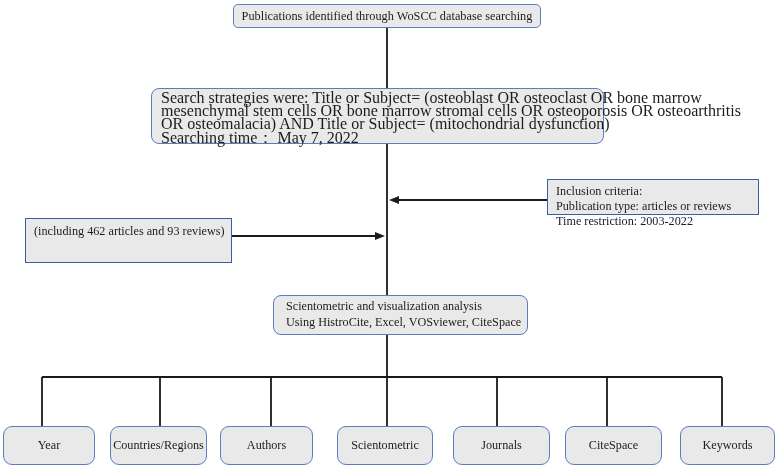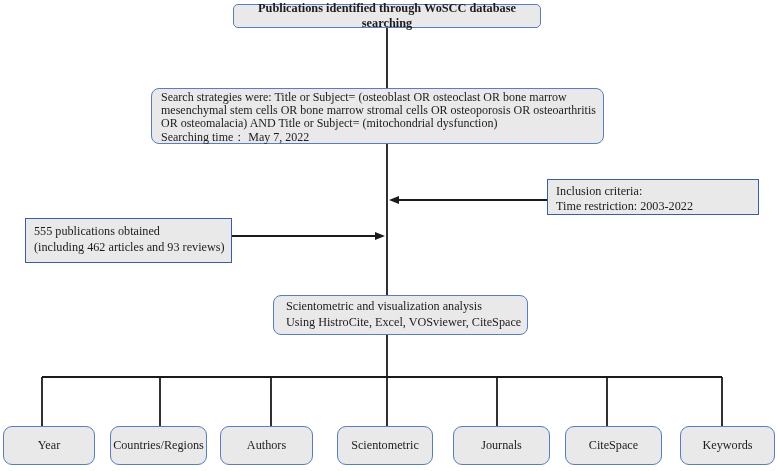--- a/index.html
+++ b/index.html
@@ -25,22 +25,22 @@
     border: 1.6px solid #5a7cc0;
     font-size: 12.2px;
     z-index: 1;
   }
   .rounded { border-radius: 8px; }
   .square  { border-radius: 0; border-color: #3a5da8; }
   .centered { display: flex; align-items: center; justify-content: center; text-align: center; }
   .line { white-space: nowrap; }
 
   
-  .box-top        { left: 233px; top: 4px;   width: 308px; height: 24px; border-radius: 5px; font-size: 12.3px; font-weight: bold; }
-  .box-search     { left: 151px; top: 88px;  width: 453px; height: 56px; padding: 2px 6px 0 9px;  line-height: 13.2px; font-size: 12px; }
+  .box-top        { left: 233px; top: 4px;   width: 308px; height: 24px; border-radius: 5px; font-size: 12.3px; }
+  .box-search     { left: 151px; top: 88px;  width: 453px; height: 56px; padding: 2px 6px 0 9px;  line-height: 13.2px; font-size: 16px; }
   .box-inclusion  { left: 547px; top: 179px; width: 212px; height: 36px; padding: 4px 0 0 8px;   line-height: 15px; }
   .box-obtained   { left: 25px;  top: 218px; width: 207px; height: 45px; padding: 4px 0 0 8px;   line-height: 16px; }
   .box-analysis   { left: 273px; top: 295px; width: 255px; height: 40px; padding: 3px 0 0 12px;  line-height: 15.5px; }
 
   .leaf { top: 426px; height: 39px; border-radius: 9px; }
   .leaf-year         { left: 3px;   width: 92px; }
   .leaf-countries    { left: 110px; width: 97px; }
   .leaf-authors      { left: 220px; width: 93px; }
   .leaf-institutions { left: 337px; width: 96px; }
   .leaf-journals     { left: 453px; width: 97px; }
@@ -80,25 +80,25 @@
 
   <div class="box rounded box-search">
     <div class="line">Search strategies were: Title or Subject= (osteoblast OR osteoclast OR bone marrow</div>
     <div class="line">mesenchymal stem cells OR bone marrow stromal cells OR osteoporosis OR osteoarthritis</div>
     <div class="line">OR osteomalacia) AND Title or Subject= (mitochondrial dysfunction)</div>
     <div class="line">Searching time：  May 7, 2022</div>
   </div>
 
   <div class="box square box-inclusion">
     <div class="line">Inclusion criteria:</div>
+    <div class="line">Publication type: articles or reviews</div>
     <div class="line">Time restriction: 2003-2022</div>
   </div>
 
   <div class="box square box-obtained">
-    <div class="line">555 publications obtained</div>
     <div class="line">(including 462 articles and 93 reviews)</div>
   </div>
 
   <div class="box rounded centered leaf leaf-year">
     <span>Year</span>
   </div>
 
   <div class="box rounded box-analysis">
     <div class="line">Scientometric and visualization analysis</div>
     <div class="line">Using HistroCite, Excel, VOSviewer, CiteSpace</div>

